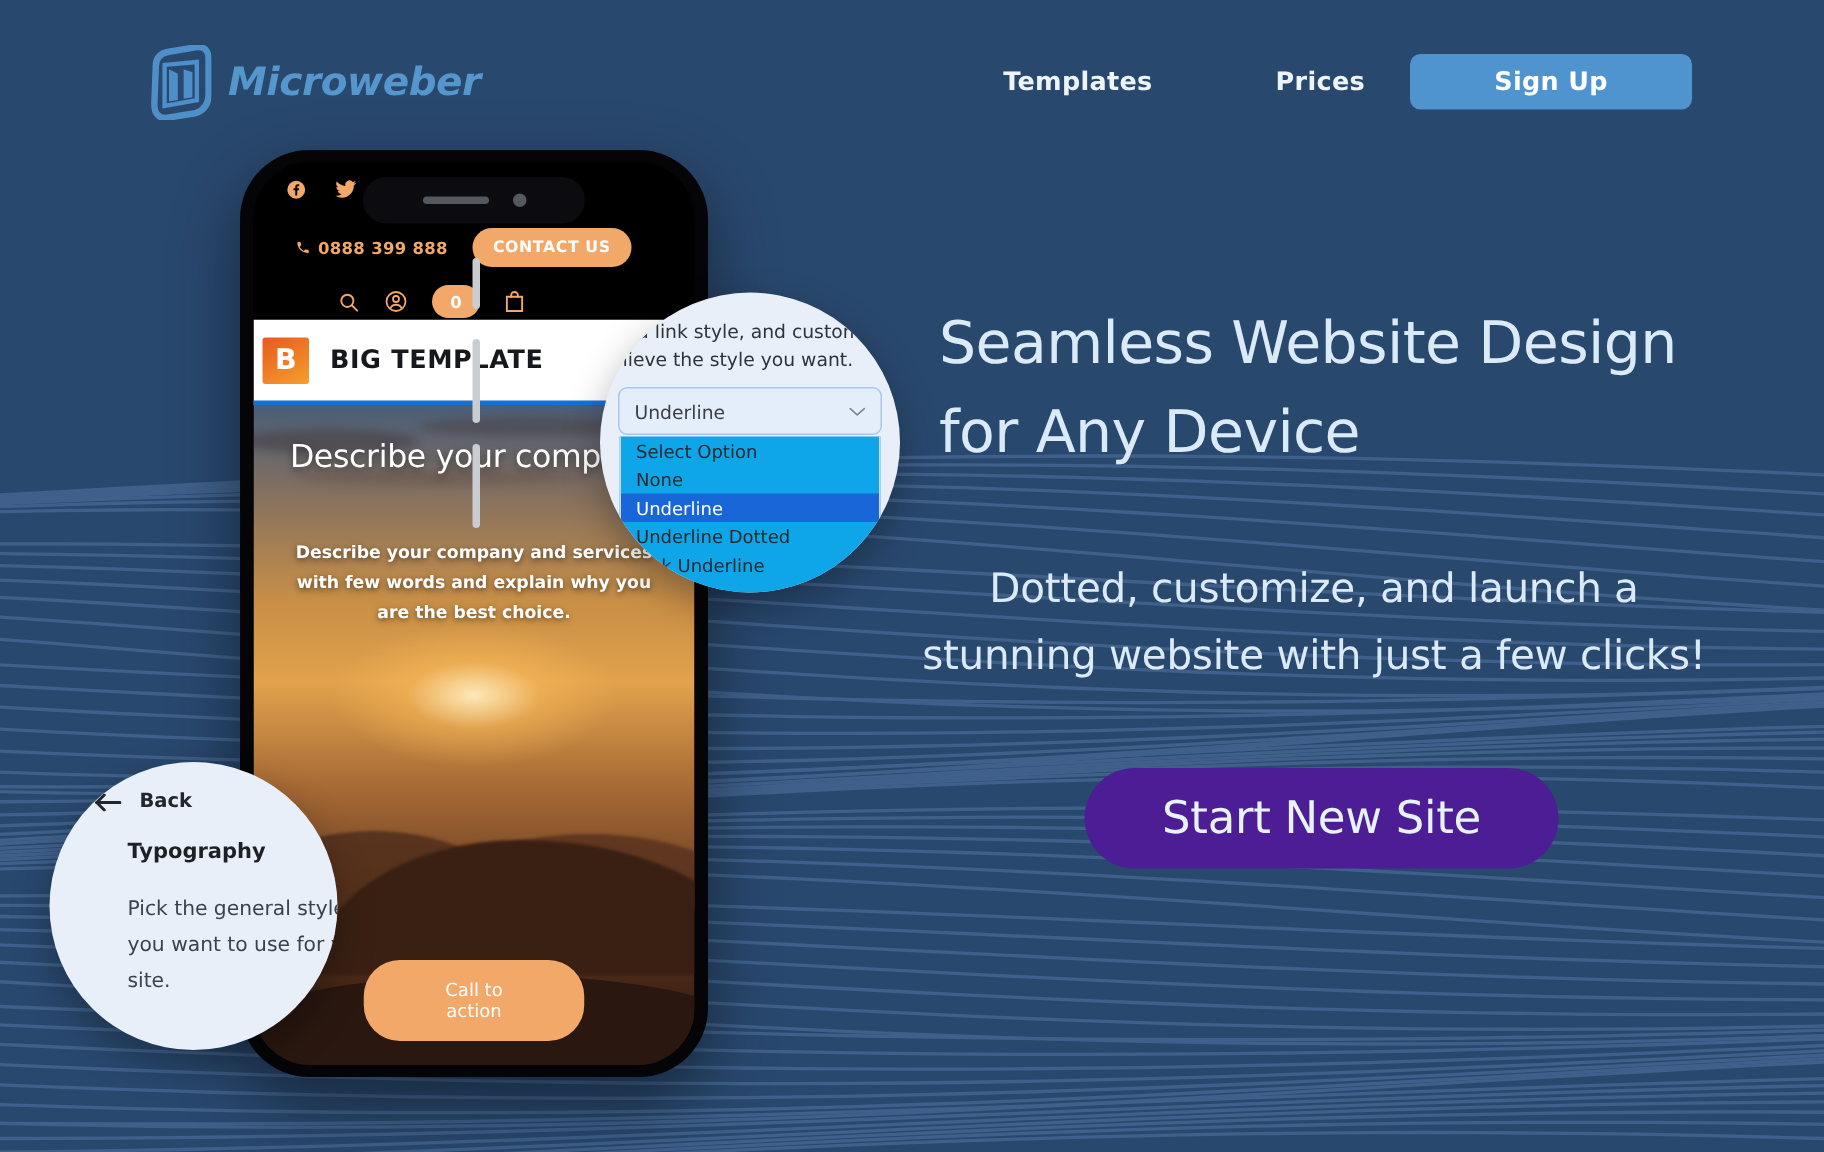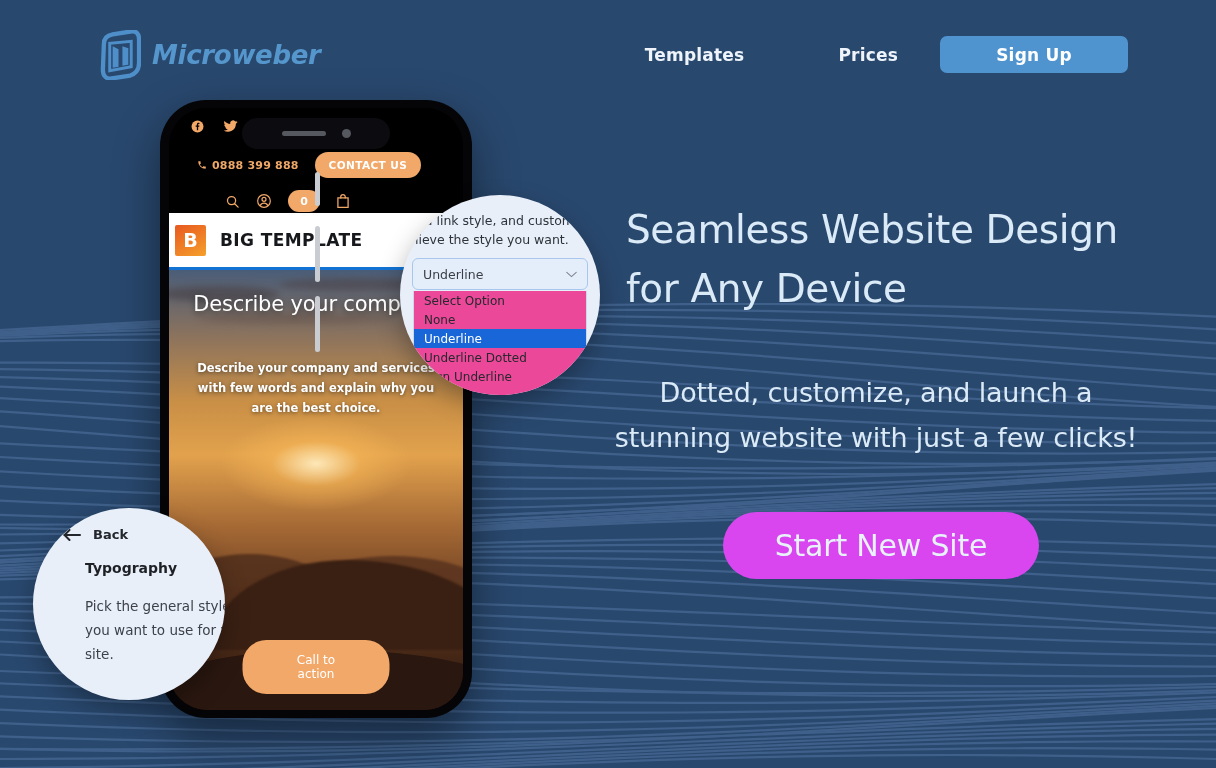--- a/index.html
+++ b/index.html
@@ -19,21 +19,21 @@
     position:absolute; left:0; top:0; width:1216px; height:110px;
     display:flex; align-items:center; z-index:40;
   }
   .brand{ position:absolute; left:98px; top:30px; display:flex; align-items:center; gap:11px; }
   .brand-mark{ width:43px; height:50px; display:block; }
   .brand-name{
     font-family:"DejaVu Sans","Liberation Sans",sans-serif;
     font-style:italic; font-weight:bold; font-size:26px;
     color:#5596cd; letter-spacing:-0.3px;
   }
-  .nav{ position:absolute; right:88px; top:36px; display:flex; align-items:center; gap:16px; }
+  .nav{ position:absolute; right:88px; top:36px; display:flex; align-items:center; gap:4px; }
   .nav-link{
     color:#eef4fa; font-size:17px; font-weight:bold; letter-spacing:.2px;
     padding:0 0; margin-right:78px; cursor:pointer; white-space:nowrap;
   }
   .nav-link:last-of-type{ margin-right:26px; }
   .signup{
     background:#4f94cf; color:#ffffff; font-size:17px; font-weight:bold;
     border:none; border-radius:7px; padding:0 22px; height:37px; min-width:188px;
     cursor:pointer; letter-spacing:.2px;
     font-family:"DejaVu Sans","Liberation Sans",sans-serif;
@@ -45,21 +45,21 @@
     font-family:"DejaVu Sans","Liberation Sans",sans-serif;
     font-weight:normal; font-size:39px; line-height:59px; color:#dbeaf7;
     letter-spacing:-0.4px; text-align:left; padding-left:30px;
   }
   .hero p{
     margin-top:52px; font-size:27px; line-height:45px; color:#dbeaf7;
     font-weight:normal; text-align:center; letter-spacing:-0.2px;
   }
   .cta-wrap{ margin-top:52px; text-align:center; padding-left:10px;}
   .cta{
-    display:inline-block; background:#d946ef; color:#e8f2fb;
+    display:inline-block; background:#4c1d95; color:#e8f2fb;
     font-size:30px; font-weight:normal; border:none; border-radius:40px;
     padding:16px 52px; cursor:pointer; letter-spacing:-0.2px;
     font-family:"DejaVu Sans","Liberation Sans",sans-serif;
   }
 
   
   .phone{
     position:absolute; left:160px; top:100px; width:312px; height:618px;
     background:#050508; border-radius:46px; z-index:10;
     box-shadow:0 18px 46px rgba(0,0,0,.45);
@@ -139,21 +139,21 @@
             font-size:12.5px; line-height:19px; color:#2e3339; }
   .sel-box{
     position:absolute; left:12px; top:63px; width:176px; height:32px;
     background:#e4edfa; border:1px solid #a9c7ee; border-radius:6px;
     display:flex; align-items:center; justify-content:space-between;
     padding:0 10px; font-size:12.5px; color:#3b3f45; cursor:pointer;
   }
   .chev{ width:11px; height:7px; }
   .opt-list{
     position:absolute; left:13px; top:96px; width:174px;
-    background:#ec4899; border:1px solid #cdd8e8; border-top:none;
+    background:#0ea5e9; border:1px solid #cdd8e8; border-top:none;
   }
   .opt{ font-size:12px; color:#25282d; padding:2.5px 10px; cursor:pointer; white-space:nowrap; }
   .opt.sel{ background:#1866d8; color:#fff; }
 
   
   #mag-typo{ left:33px; top:508px; width:192px; height:192px; }
   .tp-back{ position:absolute; left:30px; top:19px; display:flex; align-items:center; gap:12px;
             font-size:13px; font-weight:bold; color:#23262b; cursor:pointer; }
   .tp-title{ position:absolute; left:52px; top:52px; font-size:14px; font-weight:bold; color:#1d2025; }
   .tp-desc{ position:absolute; left:52px; top:86px; width:180px; font-size:13.5px; line-height:24px; color:#3d424a; }
@@ -355,21 +355,21 @@
       <svg class="chev" viewBox="0 0 14 8">
         <path d="M1 1.4 L7 6.6 L13 1.4" fill="none" stroke="#7f8691" stroke-width="1.4" stroke-linecap="round"></path>
       </svg>
     </div>
 
     <div class="opt-list" id="opt-list">
         <div class="opt">Select Option</div>
         <div class="opt">None</div>
         <div class="opt sel">Underline</div>
         <div class="opt">Underline Dotted</div>
-        <div class="opt">Sign Underline</div>
+        <div class="opt">Pick Underline</div>
         <div class="opt">Overline</div>
       </div>
   </div>
 
   <div class="mag" id="mag-typo">
     <div class="tp-back">
       <svg width="18" height="12" viewBox="0 0 18 12">
         <line x1="1.5" y1="6" x2="17" y2="6" stroke="#23262b" stroke-width="2" stroke-linecap="round"></line>
         <path d="M6.5 1 L1.5 6 L6.5 11" fill="none" stroke="#23262b" stroke-width="2" stroke-linecap="round" stroke-linejoin="round"></path>
       </svg>

